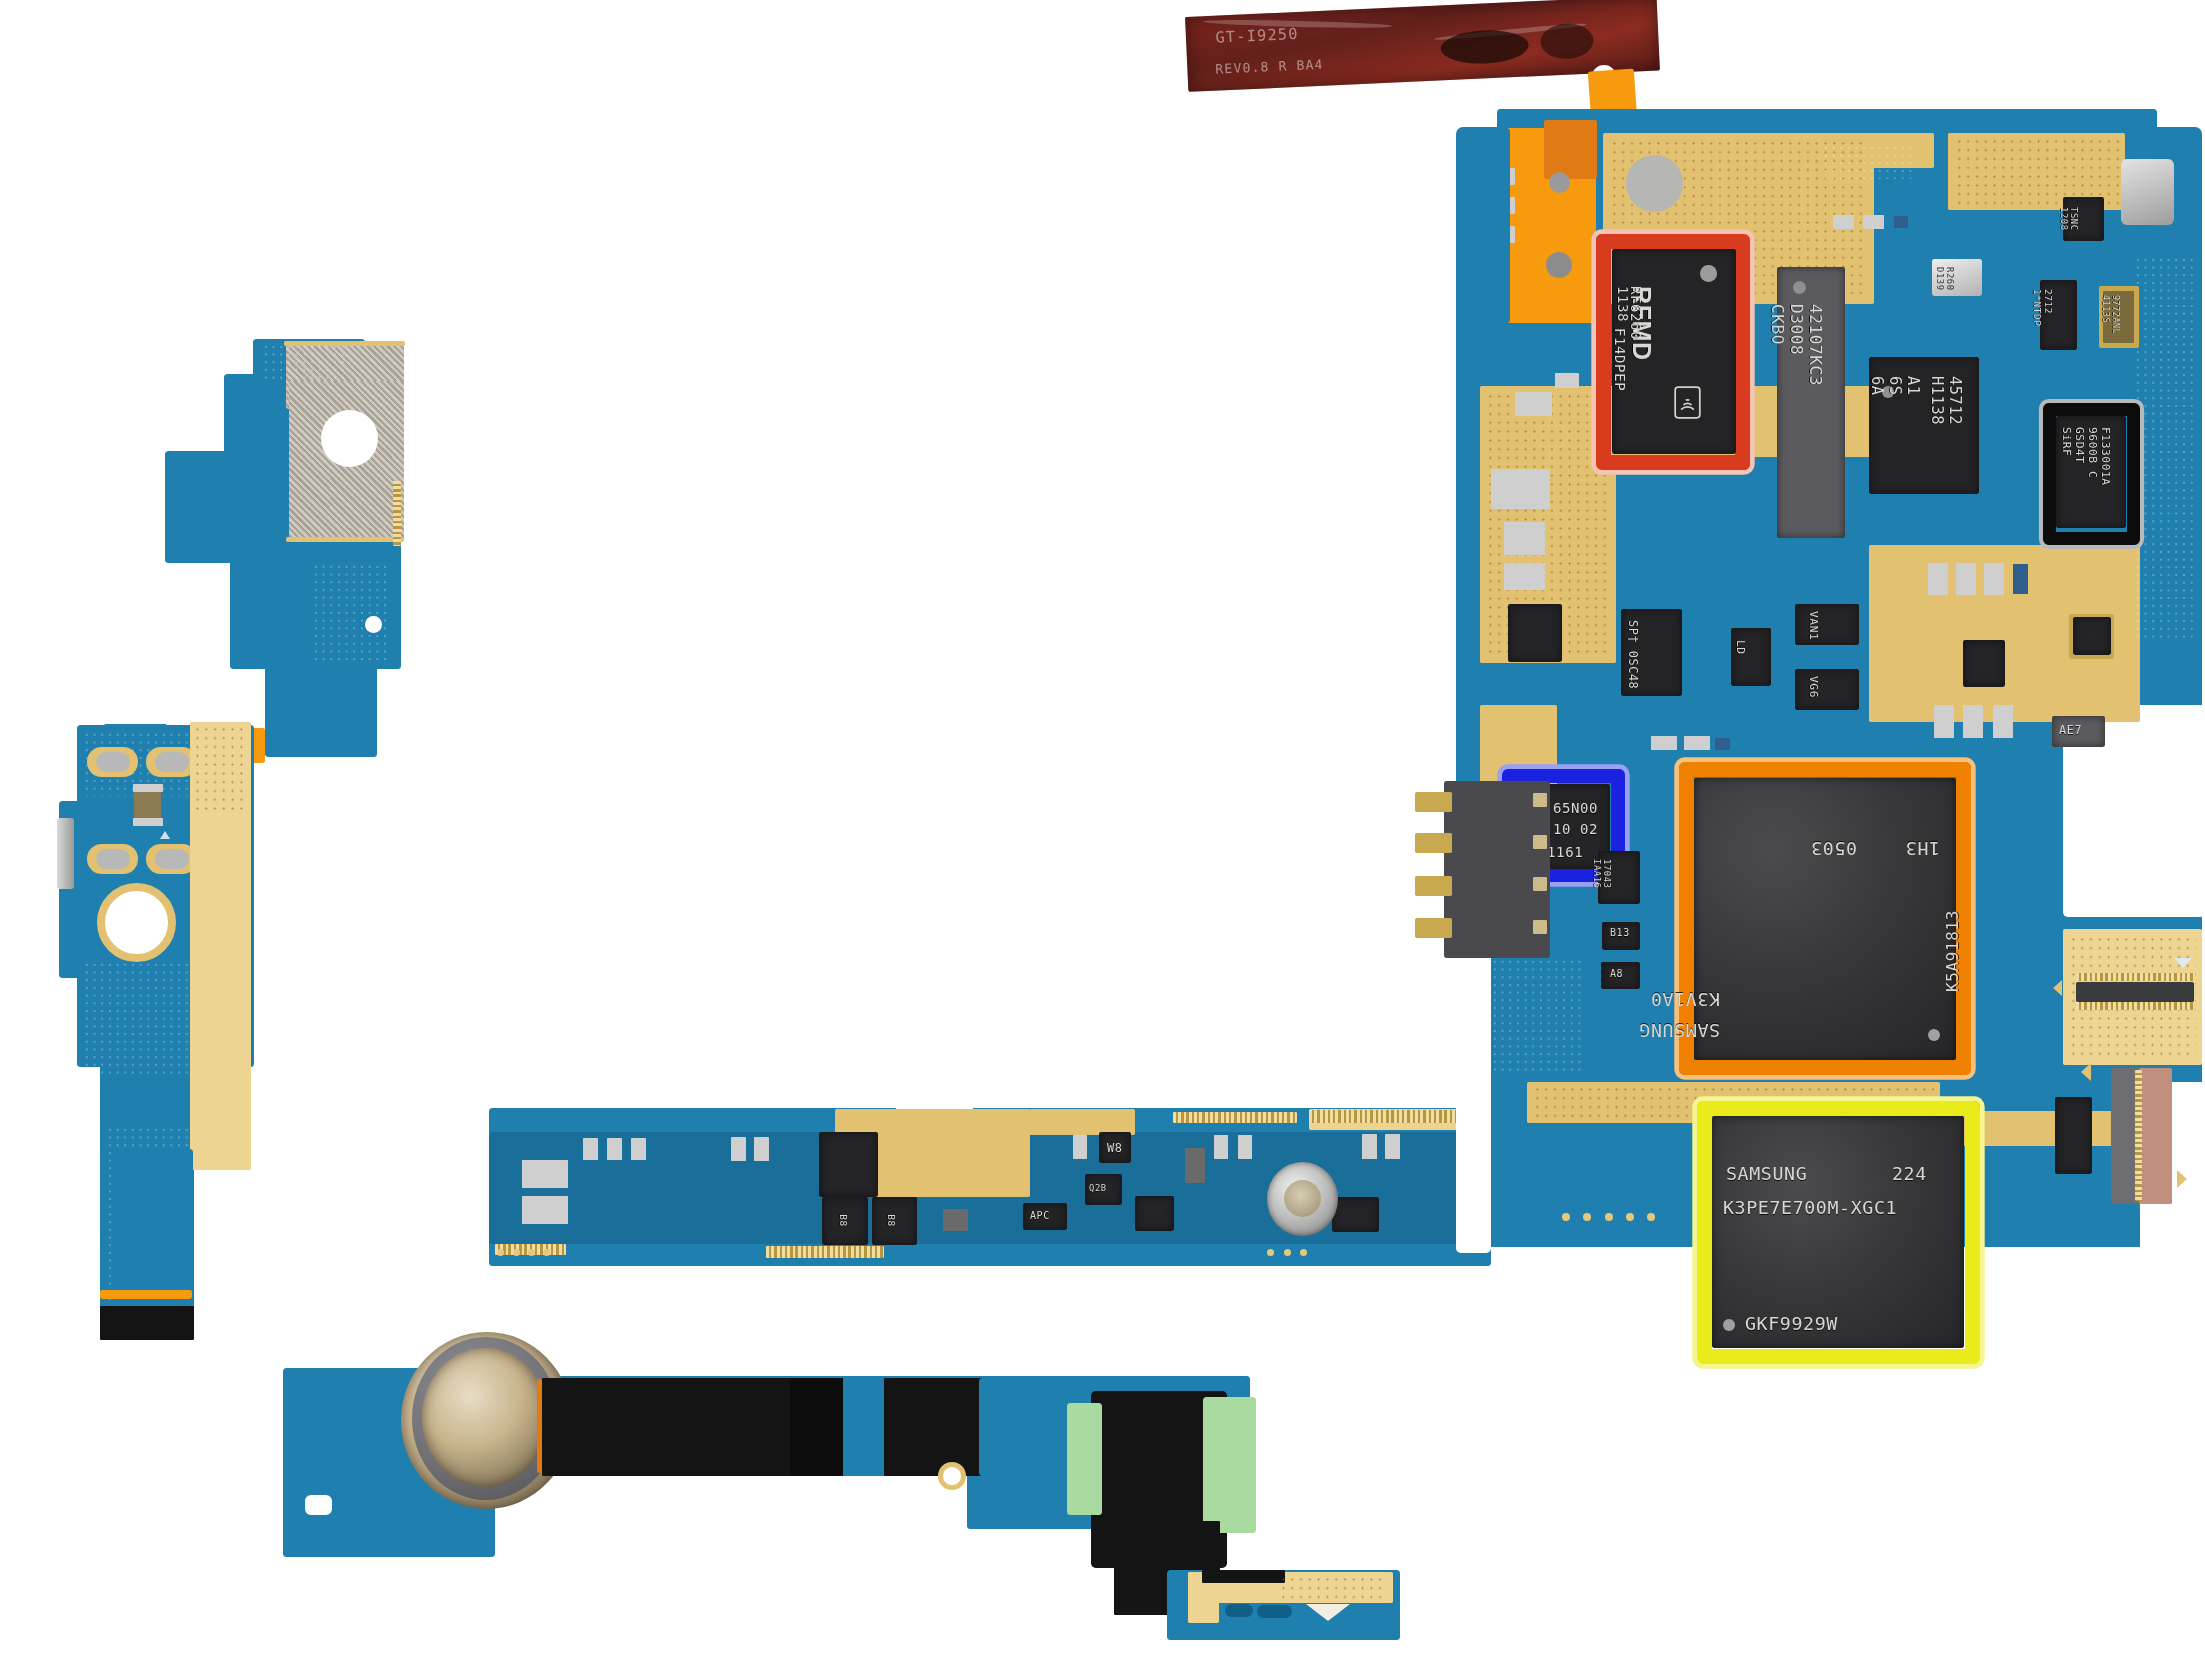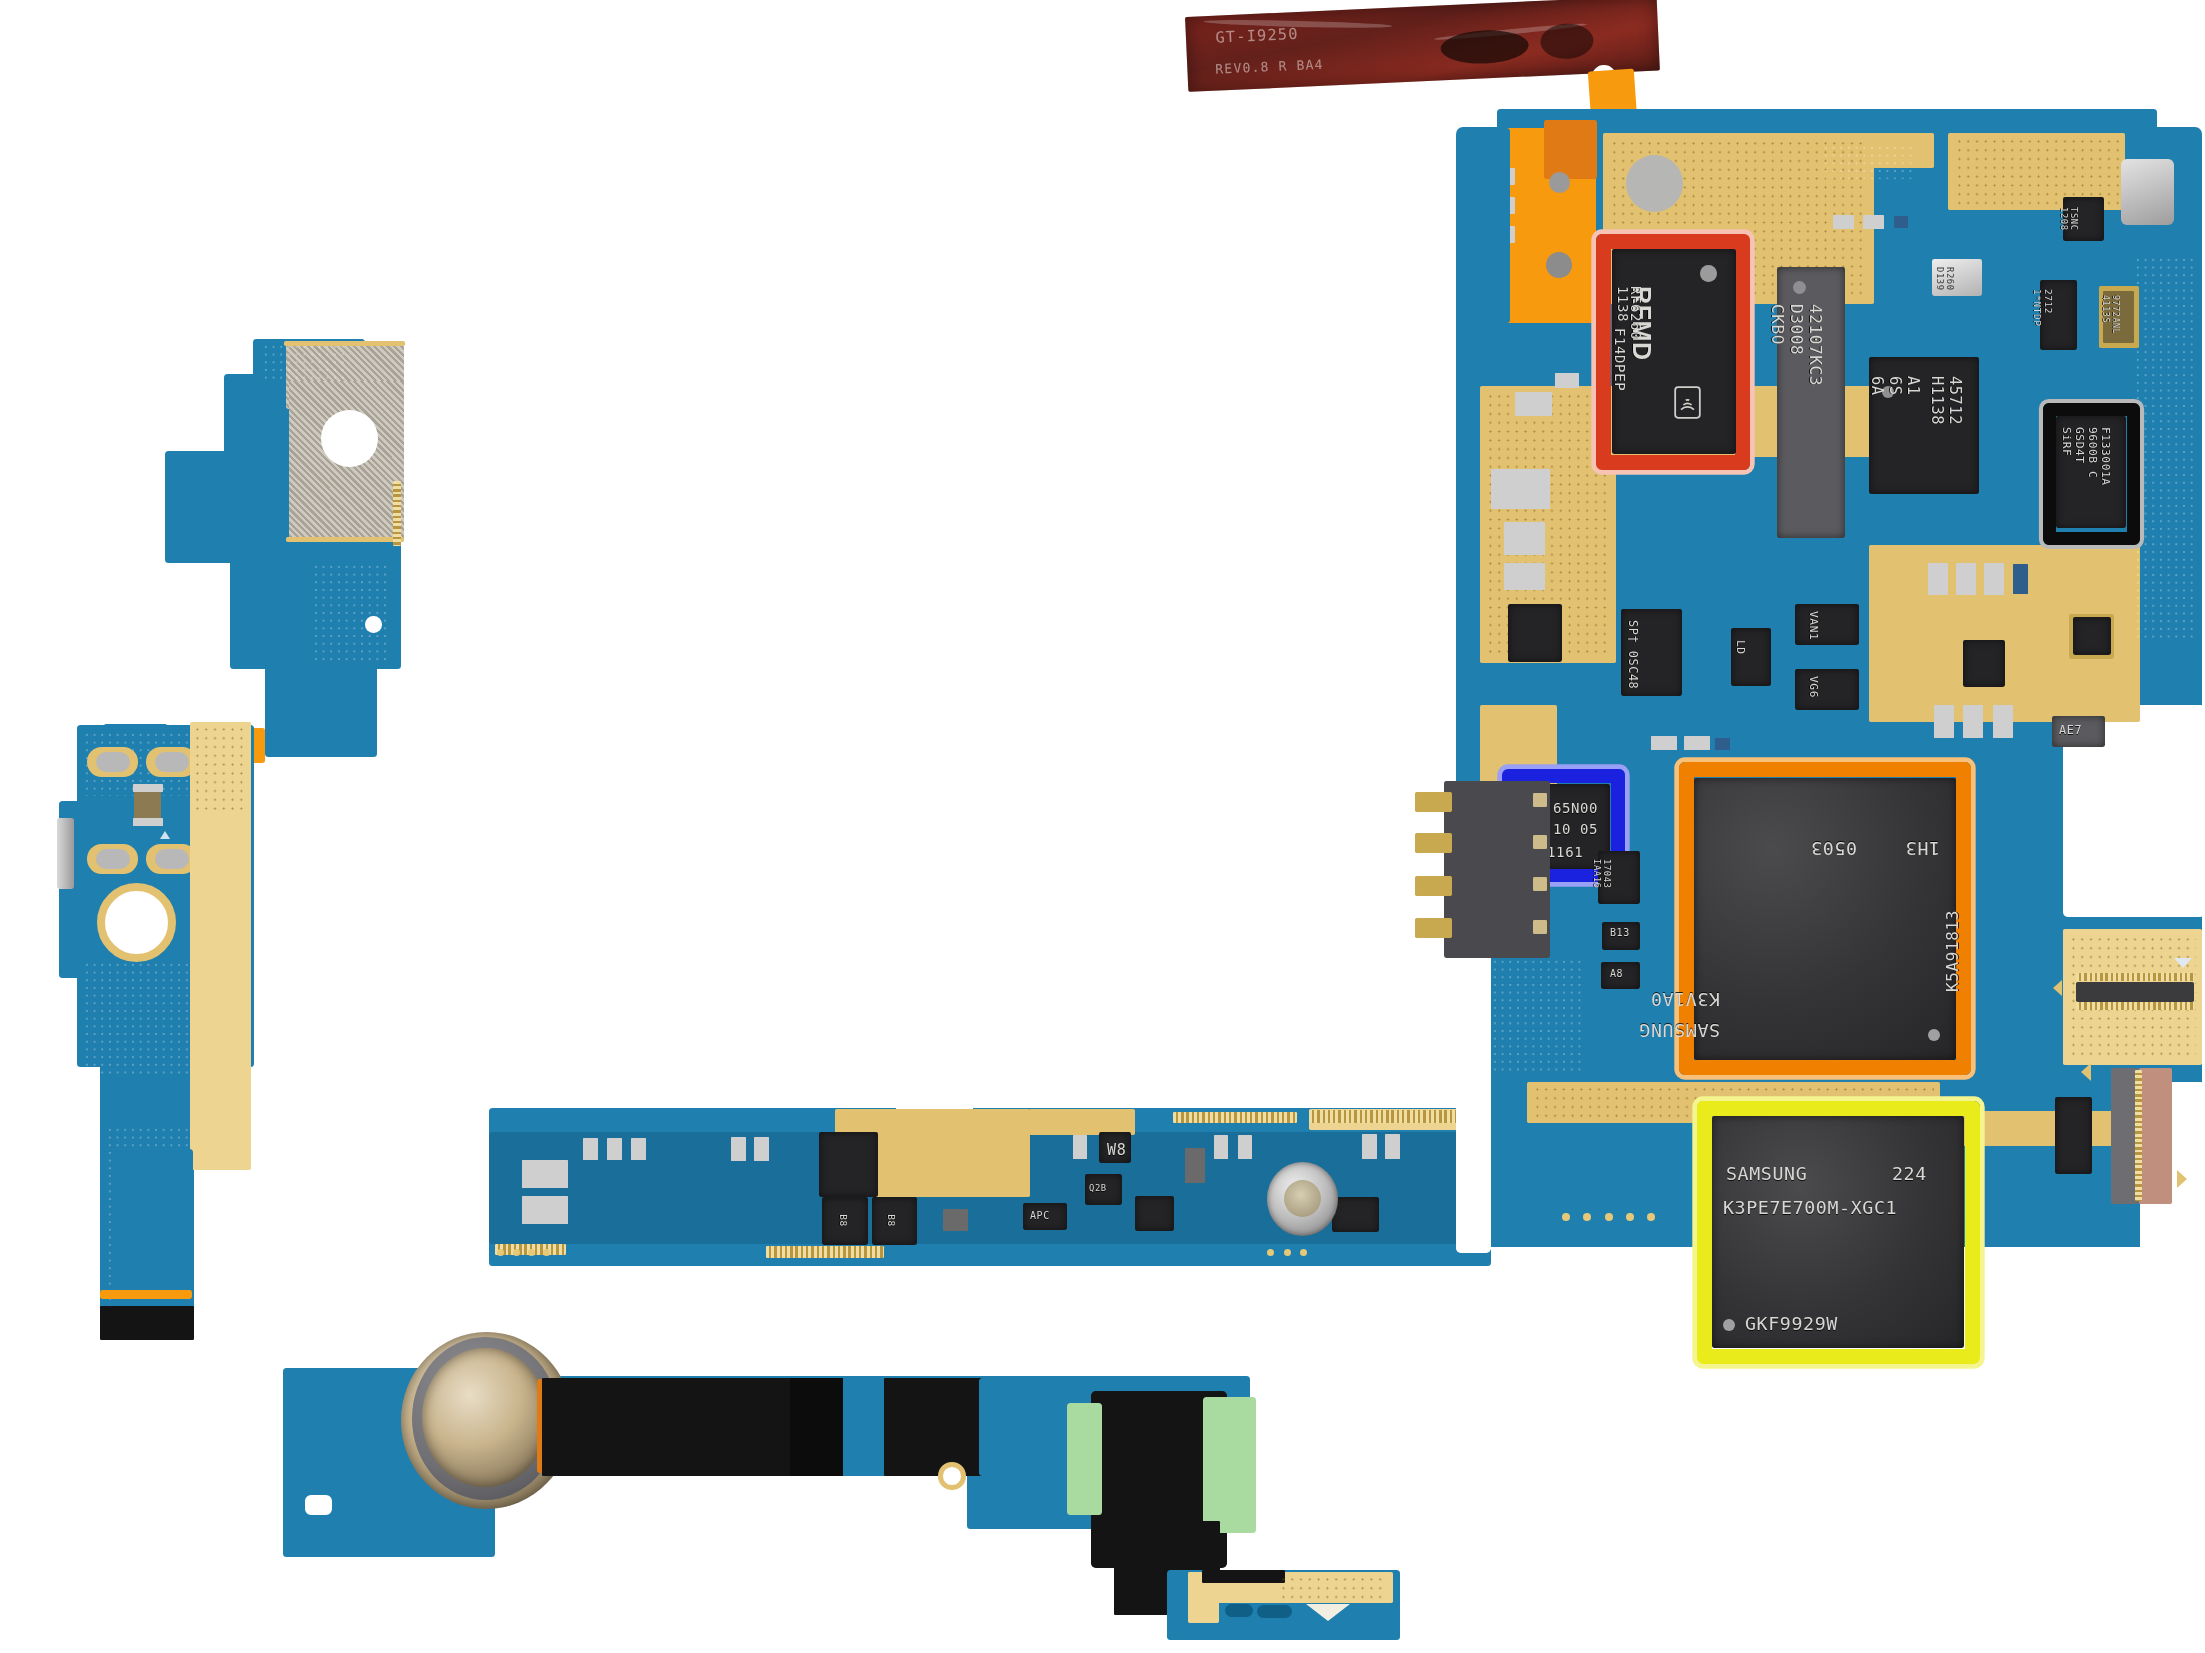--- a/index.html
+++ b/index.html
@@ -187,21 +187,21 @@
     <div class="chip blk" style="left:330px;top:35px;width:59px;height:65px;"></div>
     <div class="chip blk" style="left:333px;top:100px;width:46px;height:48px;"></div>
     <div class="chip blk" style="left:383px;top:100px;width:45px;height:48px;"></div>
     <div class="chiptxt" style="left:348px;top:118px;font-size:9.4px;transform:rotate(90deg);">B8</div>
     <div class="chiptxt" style="left:396px;top:118px;font-size:9.4px;transform:rotate(90deg);">B8</div>
     <div class="chip blk" style="left:534px;top:106px;width:44px;height:27px;"></div>
     <div class="chiptxt" style="left:541px;top:113px;font-size:10px;">APC</div>
     <div class="chip blk" style="left:596px;top:77px;width:37px;height:31px;"></div>
     <div class="chiptxt" style="left:600px;top:86px;font-size:8.8px;">Q2B</div>
     <div class="chip blk" style="left:610px;top:35px;width:32px;height:31px;"></div>
-    <div class="chiptxt" style="left:618px;top:44px;font-size:15px;">W8</div>
+    <div class="chiptxt" style="left:618px;top:44px;font-size:12px;">W8</div>
     <div class="chip blk" style="left:646px;top:99px;width:39px;height:35px;"></div>
     <div class="chip blk" style="left:843px;top:100px;width:47px;height:35px;"></div>
     <div class="smd d" style="left:454px;top:112px;width:25px;height:22.4px;"></div>
     <div class="smd d" style="left:696px;top:51px;width:20px;height:35px;"></div>
 
     <div class="mic" style="left:778px;top:65px;width:71px;height:74px;"></div>
     <div style="position:absolute;left:795px;top:83px;width:37px;height:37px;border-radius:50%;
         background:radial-gradient(circle at 45% 40%,#d6cdb3,#9b8f6f);"></div>
 
     <div class="smd" style="left:94px;top:41px;width:15.3px;height:22.4px;"></div>
@@ -340,21 +340,21 @@
 
     <div class="hl" style="left:46px;top:660px;width:123px;height:113px;border:14px solid #1a22e0;box-shadow:0 0 0 4.7px #9aa0f5;"></div>
     <div class="chip blk" style="left:60px;top:675px;width:94px;height:85px;"></div>
     <div style="position:absolute;left:72px;top:684px;width:7px;height:7px;border-radius:50%;background:#a5a5a8;"></div>
     <svg style="position:absolute;left:68px;top:695px;" width="21" height="48" viewBox="0 0 36 82">
       <path d="M6 6 L6 30 M6 30 L28 30" stroke="#d9d9d4" stroke-width="4" fill="none"></path>
       <path d="M6 36 L28 36 L6 58 L28 58" stroke="#d9d9d4" stroke-width="4" fill="none"></path>
       <path d="M6 64 L6 78" stroke="#d9d9d4" stroke-width="4" fill="none"></path>
     </svg>
     <div class="chiptxt" style="left:97px;top:691px;font-size:14px;">65N00</div>
-    <div class="chiptxt" style="left:97px;top:712px;font-size:14px;">10 05</div>
+    <div class="chiptxt" style="left:97px;top:712px;font-size:14px;">10 02</div>
     <div class="chiptxt" style="left:64px;top:735px;font-size:14px;">ZSD1161</div>
 
     <div class="hl" style="left:223px;top:653px;width:292px;height:313px;border:15.3px solid #f08000;box-shadow:0 0 0 4.7px #f9c07a;"></div>
     <div class="chip blk" style="left:238px;top:669px;width:262px;height:282px;
          background:radial-gradient(circle at 30% 25%, #4b4a4d 0%, #343336 55%, #262527 100%);"></div>
     <div style="position:absolute;left:472px;top:920px;width:11.8px;height:11.8px;border-radius:50%;background:#a0a0a3;"></div>
     <div class="chiptxt" style="left:264px;top:932px;font-size:18.3px;transform:rotate(180deg);transform-origin:0 0;">SAMSUNG</div>
     <div class="chiptxt" style="left:264px;top:901px;font-size:18.3px;transform:rotate(180deg);transform-origin:0 0;">K3V1A0</div>
     <div class="chiptxt" style="left:484px;top:750px;font-size:18.3px;transform:rotate(180deg);transform-origin:0 0;">1H3</div>
     <div class="chiptxt" style="left:401px;top:750px;font-size:18.3px;transform:rotate(180deg);transform-origin:0 0;">0503</div>

